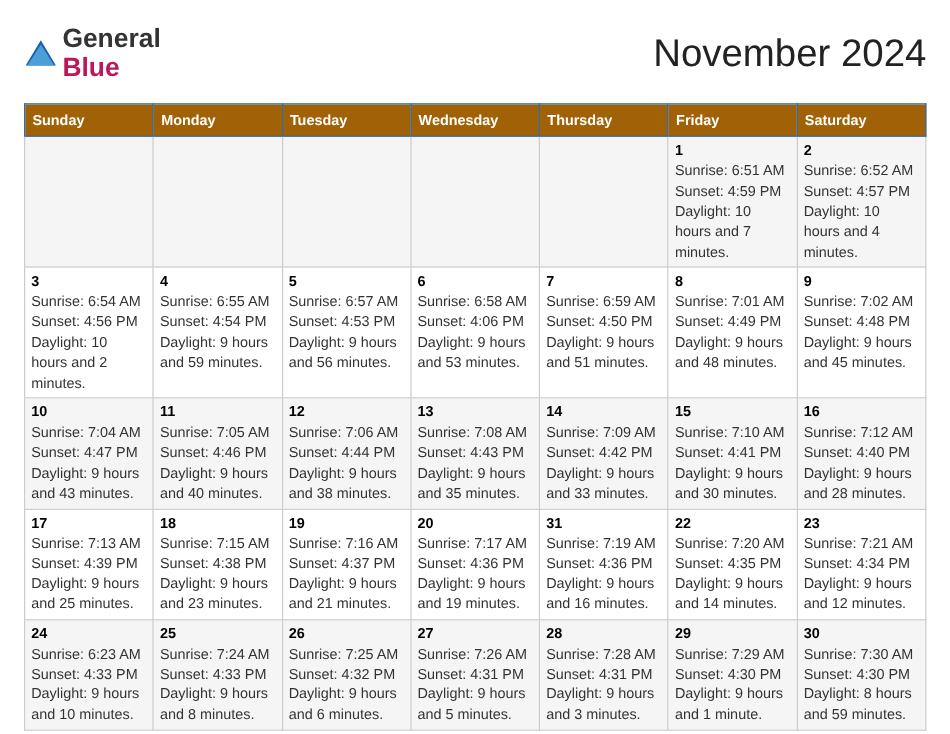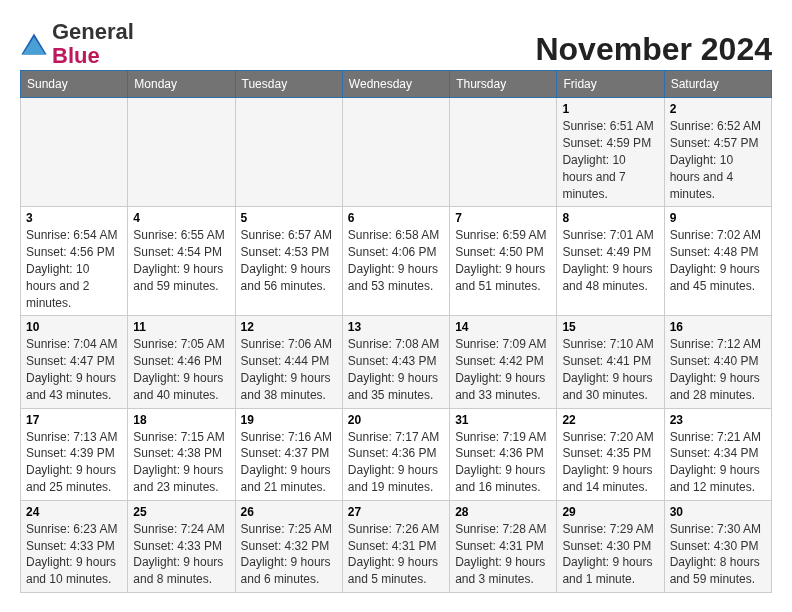--- a/index.html
+++ b/index.html
@@ -6,22 +6,22 @@
     body {
       font-family: Arial, sans-serif;
       background: #fff;
       width: 792px;
       min-height: 612px;
       padding: 20px;
     }
     .header {
       display: flex;
       justify-content: space-between;
-      align-items: flex-end;
-      margin-bottom: 2px;
+      align-items: center;
+      margin-bottom: 18px;
     }
     .logo {
       display: flex;
       align-items: center;
     }
     .logo-text {
       font-size: 22px;
       font-weight: bold;
       line-height: 1.1;
     }
@@ -30,40 +30,40 @@
     .logo-icon {
       width: 28px;
       height: 28px;
       margin-right: 4px;
     }
     .title-block {
       text-align: right;
     }
     .title-block h1 {
       font-size: 32px;
-      font-weight: bold;
+      font-weight: normal;
       color: #222;
     }
     .title-block h2 {
       font-size: 16px;
       font-weight: normal;
       color: #444;
     }
     table {
       width: 100%;
       border-collapse: collapse;
       font-size: 11px;
     }
     thead tr th {
-      background-color: #737373;
+      background-color: #a16207;
       color: #fff;
       text-align: left;
       padding: 6px 6px;
       font-size: 12px;
-      font-weight: normal;
+      font-weight: bold;
       border: 1px solid #2c6fad;
     }
     tbody tr td {
       border: 1px solid #ccc;
       vertical-align: top;
       padding: 4px 5px;
       width: 14.28%;
       min-height: 80px;
       height: 90px;
     }

